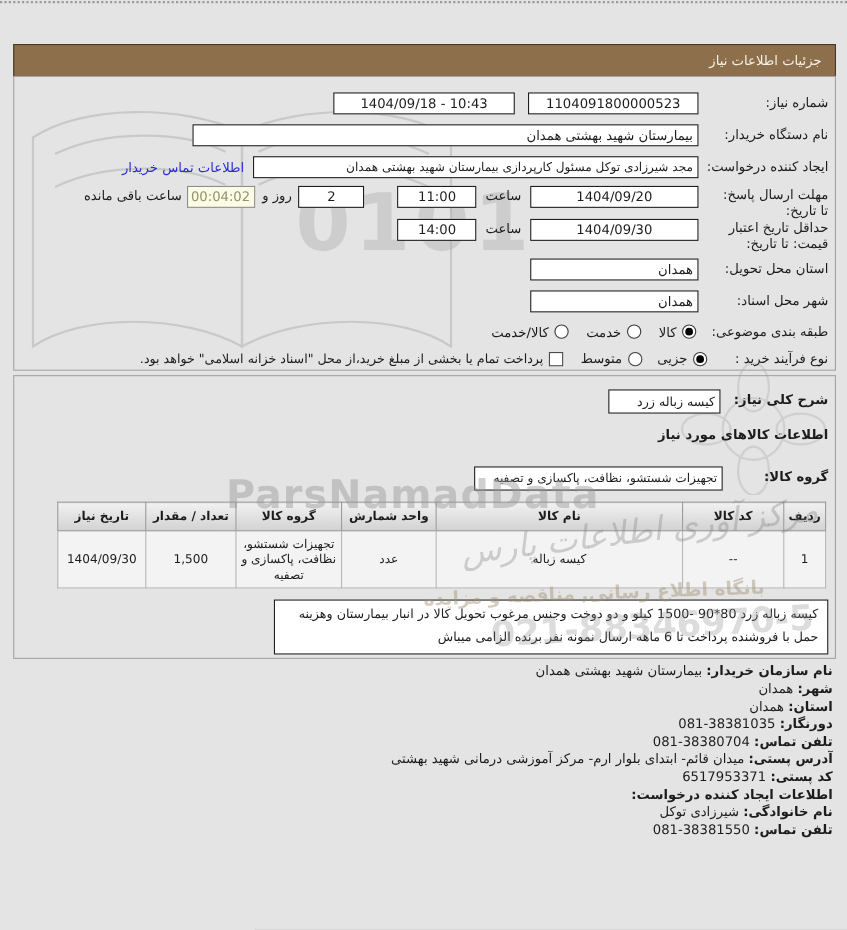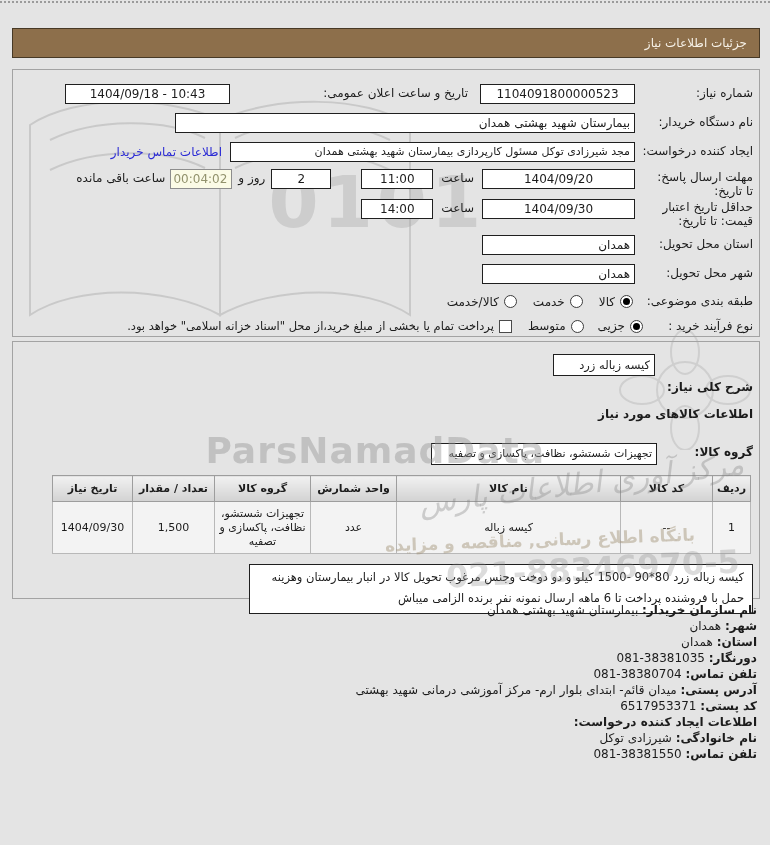--- a/index.html
+++ b/index.html
@@ -7,21 +7,21 @@
   body { font-family:"DejaVu Sans","Liberation Sans",sans-serif; }
   .screen{
     position:relative; width:770px; height:845px; margin:0 auto;
     background:#e4e4e4; overflow:hidden; direction:rtl;
     font-size:12px; color:#1c1c1c;
   }
   .focus-line{ position:absolute; top:1px; left:0; width:770px; height:0;
     border-top:2px dotted #9b9b9b; }
   
   .title-bar{
-    position:absolute; top:28px; right:10px; width:748px; height:30px;
+    position:absolute; top:40px; right:10px; width:748px; height:30px;
     background:#8d6f4b; border:1px solid #473926;
     color:#f6f1e7; line-height:28px; padding-right:12px; font-size:12px;
   }
   
   .panel{ position:absolute; right:10px; width:748px;
     border:1px solid #a3a3a3; background:transparent; }
   .panel1{ top:69px; height:268px; padding:14px 6px 0 6px; }
   .panel2{ top:341px; height:258px; padding:12px 6px 0 6px; }
   
   .frow{ display:flex; align-items:flex-start; }
@@ -119,21 +119,20 @@
   <div class="content">
     <div class="focus-line"></div>
 
     <div class="title-bar">جزئیات اطلاعات نیاز</div>
 
     <div class="panel panel1">
 
       <div class="frow" style="margin-bottom:9px;">
         <span class="lab" style="width:64px;margin-left:54px;">شماره نیاز:</span>
         <div class="box c" style="width:155px;margin-left:12px;">1104091800000523</div>
-        <span class="lab" style="width:158px;margin-left:80px;">تاریخ و ساعت اعلان عمومی:</span>
         <div class="box c" style="width:165px;">10:43 - 1404/09/18</div>
       </div>
 
       <div class="frow" style="margin-bottom:9px;">
         <span class="lab" style="width:105px;margin-left:13px;">نام دستگاه خریدار:</span>
         <div class="box r" style="width:460px;">بیمارستان شهید بهشتی همدان</div>
       </div>
 
       <div class="frow" style="margin-bottom:7px;">
         <span class="lab" style="width:113px;margin-left:5px;">ایجاد کننده درخواست:</span>
@@ -158,21 +157,21 @@
         <span class="lab" style="margin-left:8px;">ساعت</span>
         <div class="box c" style="width:72px;">14:00</div>
       </div>
 
       <div class="frow" style="margin-bottom:9px;">
         <span class="lab" style="width:100px;margin-left:18px;">استان محل تحویل:</span>
         <div class="box r" style="width:153px;">همدان</div>
       </div>
 
       <div class="frow" style="margin-bottom:10px;">
-        <span class="lab" style="width:100px;margin-left:18px;">شهر محل تحویل:</span>
+        <span class="lab" style="width:100px;margin-left:18px;">شهر محل اسناد:</span>
         <div class="box r" style="width:153px;">همدان</div>
       </div>
 
       <div class="frow" style="margin-bottom:9px;align-items:center;height:15px;">
         <span class="lab" style="width:112px;margin-left:8px;padding-top:0;">طبقه بندی موضوعی:</span>
         <span class="opt" style="margin-left:16px;">
           <span class="radio sel"></span>
           <span class="optlab">کالا</span>
         </span>
         <span class="opt" style="margin-left:16px;">
@@ -198,21 +197,21 @@
         <span class="opt">
           <span class="checkbox"></span>
           <span class="optlab" style="font-size:11.5px;">پرداخت تمام یا بخشی از مبلغ خرید،از محل "اسناد خزانه اسلامی" خواهد بود.</span>
         </span>
       </div>
     </div>
 
     <div class="panel panel2">
 
       <div class="frow" style="margin-bottom:12px;">
-        <span class="lab bold" style="width:92px;margin-left:6px;margin-top:24px;">شرح کلی نیاز:</span>
+        <span class="lab bold" style="width:92px;margin-left:6px;">شرح کلی نیاز:</span>
         <div class="box r" style="width:102px;height:22px;line-height:20px;font-size:11.5px;">کیسه زباله زرد</div>
       </div>
 
       <div class="heading" style="margin-bottom:20px;height:16px;">اطلاعات کالاهای مورد نیاز</div>
 
       <div class="frow" style="margin-bottom:10px;">
         <span class="lab bold" style="width:64px;margin-left:32px;">گروه کالا:</span>
         <div class="box r" style="width:226px;height:22px;line-height:20px;font-size:11px;">تجهیزات شستشو، نظافت، پاکسازی و تصفیه</div>
       </div>
 

